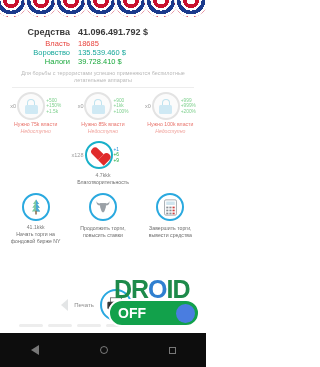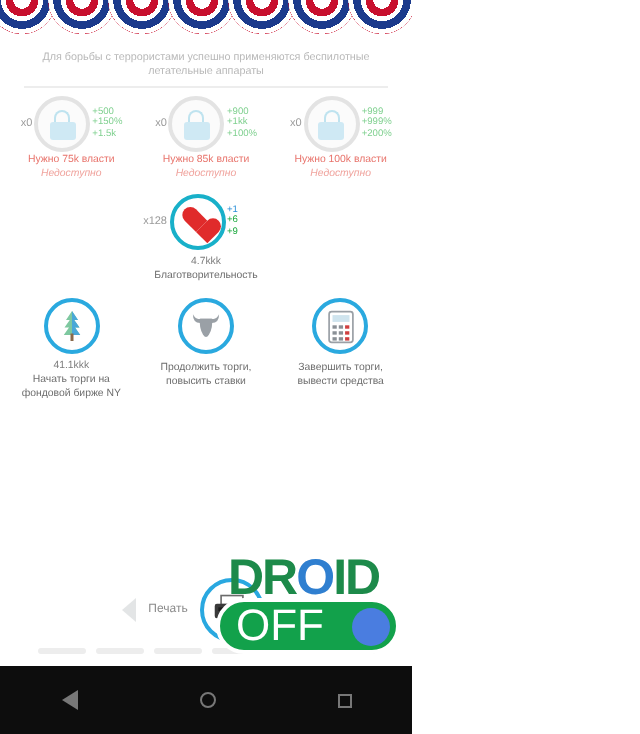--- a/index.html
+++ b/index.html
@@ -131,41 +131,59 @@
     position: absolute; top: 0; left: 6px;
     font-size: 25px; font-weight: 700; letter-spacing: -1px;
     color: #1d8a4a; font-family: Liberation Sans, sans-serif;
   }
   .wm .droid .o { color: #2f7fd0; }
   .wm .pill {
     position: absolute; top: 24px; left: 0; width: 92px; height: 28px;
     background: #12a14b; border: 2.5px solid #ffffff; border-radius: 16px;
     display: flex; align-items: center; padding-left: 8px;
   }
-  .wm .pill .off { font-size: 22px; font-weight: 400; color: #fff; letter-spacing: 0px; }
+  .wm .pill .off { font-size: 14px; font-weight: 700; color: #fff; letter-spacing: 0px; }
   .wm .pill .knob {
     position: absolute; right: 3px; top: 2.5px; width: 19px; height: 19px;
     border-radius: 50%; background: #4a7de0;
   }
 </style>
 </head>
 <body>
 
 <div id="app">
 
   <div class="bunting">
     <div class="swag" style="left:-6px"></div>
     <div class="swag" style="left:24px"></div>
     <div class="swag" style="left:54px"></div>
     <div class="swag" style="left:84px"></div>
     <div class="swag" style="left:114px"></div>
     <div class="swag" style="left:144px"></div>
     <div class="swag" style="left:174px"></div>
   </div>
 
+  <div class="stats">
+    <div class="stat-row big">
+      <div class="stat-label">Средства</div>
+      <div class="stat-value">41.096.491.792 $</div>
+    </div>
+    <div class="stat-row">
+      <div class="stat-label c-red">Власть</div>
+      <div class="stat-value c-red">18685</div>
+    </div>
+    <div class="stat-row">
+      <div class="stat-label c-teal">Воровство</div>
+      <div class="stat-value c-teal">135.539.460 $</div>
+    </div>
+    <div class="stat-row">
+      <div class="stat-label c-green">Налоги</div>
+      <div class="stat-value c-green">39.728.410 $</div>
+    </div>
+  </div>
 
   <div class="hint">Для борьбы с террористами успешно применяются беспилотные летательные аппараты</div>
   <div class="divider"></div>
 
   <div class="row3">
 
     <div class="cell">
       <div class="cell-top">
         <div class="mult">x0</div>
         <div class="disc">

